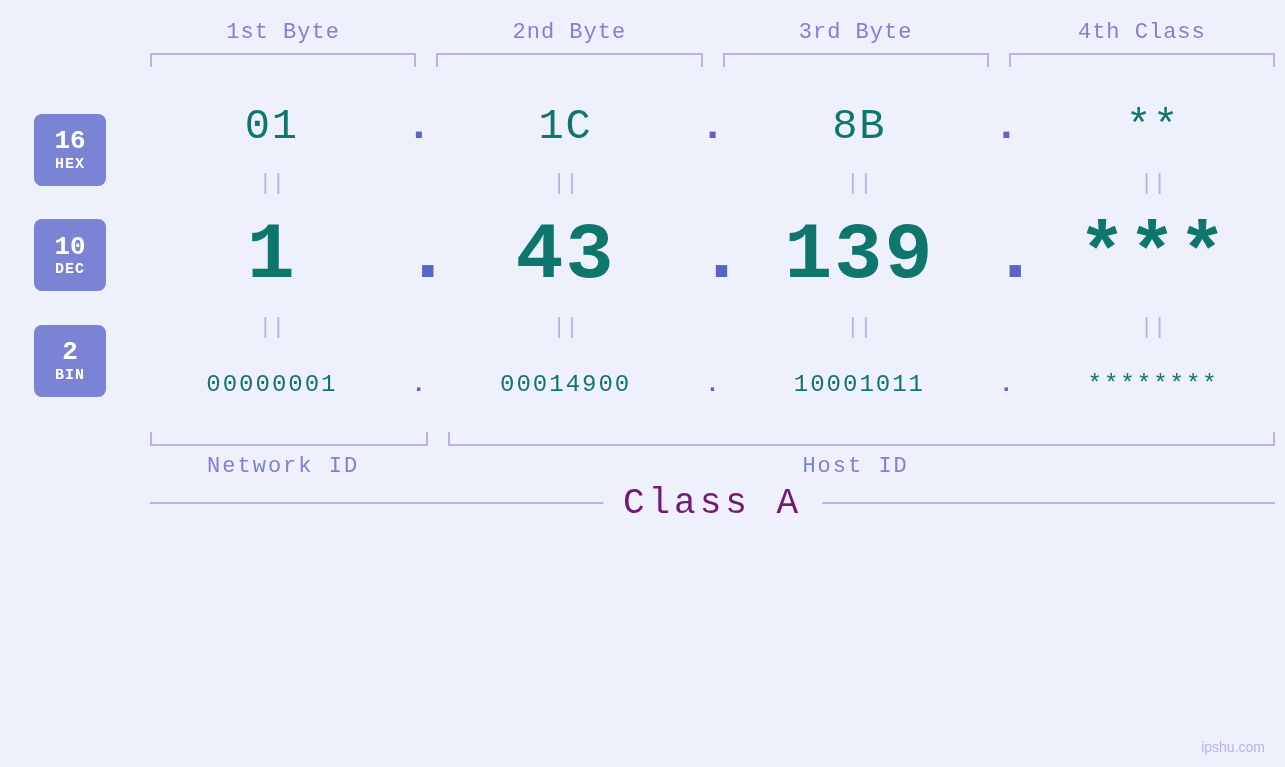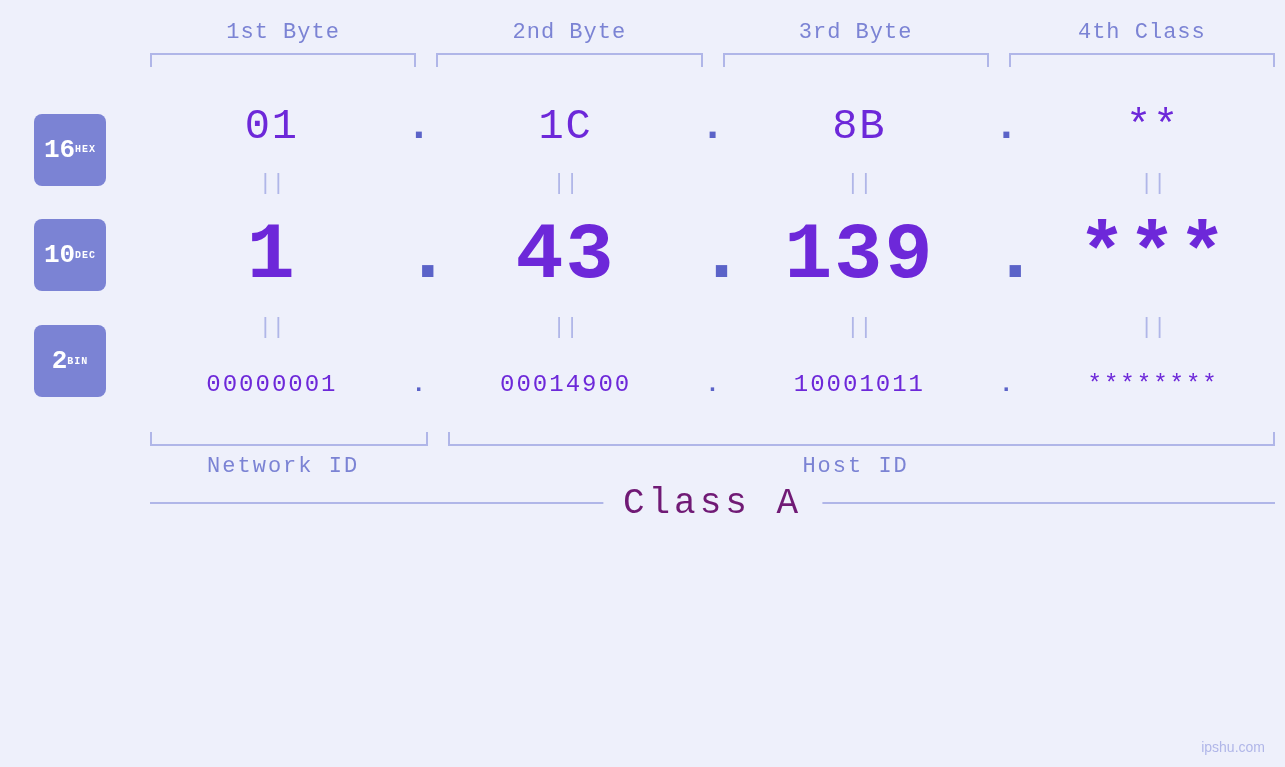--- a/index.html
+++ b/index.html
@@ -74,34 +74,35 @@
       padding: 10px 0;
       gap: 0;
     }
 
     .badge {
       width: 72px;
       height: 72px;
       background-color: #7b83d4;
       border-radius: 8px;
       display: flex;
+      flex-direction: column;
       align-items: center;
       justify-content: center;
       color: white;
       margin: 14px 0;
     }
 
     .badge-number {
       font-size: 26px;
       font-weight: bold;
       line-height: 1.1;
     }
 
     .badge-label {
-      font-size: 10px;
+      font-size: 15px;
       font-weight: bold;
       letter-spacing: 1px;
     }
 
     
     .data-cols {
       flex: 1;
       display: flex;
       flex-direction: column;
     }
@@ -114,21 +115,21 @@
       padding: 10px 0;
     }
 
     .data-row.hex-row { min-height: 80px; }
     .data-row.dec-row { min-height: 100px; }
     .data-row.bin-row { min-height: 80px; }
 
     .data-cell {
       flex: 1;
       text-align: center;
-      color: #6d28d9;
+      color: #0f766e;
     }
 
     .data-cell.hex-val {
       font-size: 42px;
       letter-spacing: 2px;
     }
 
     .data-cell.dec-val {
       font-size: 80px;
       font-weight: bold;

